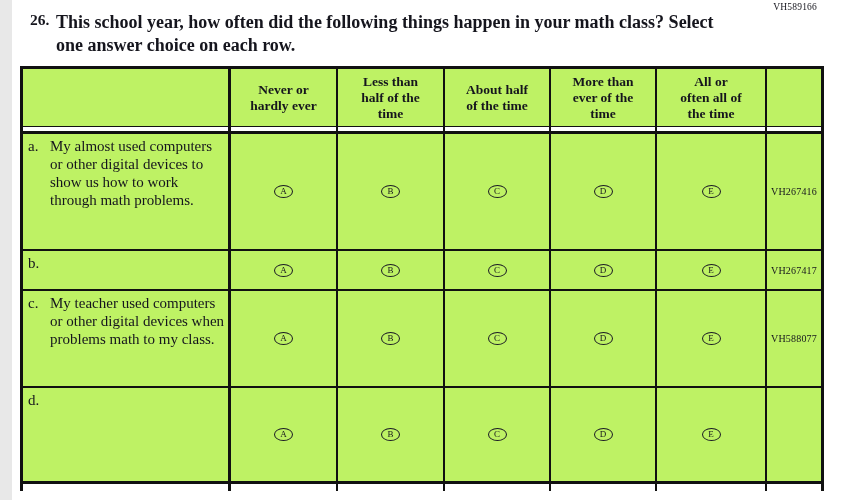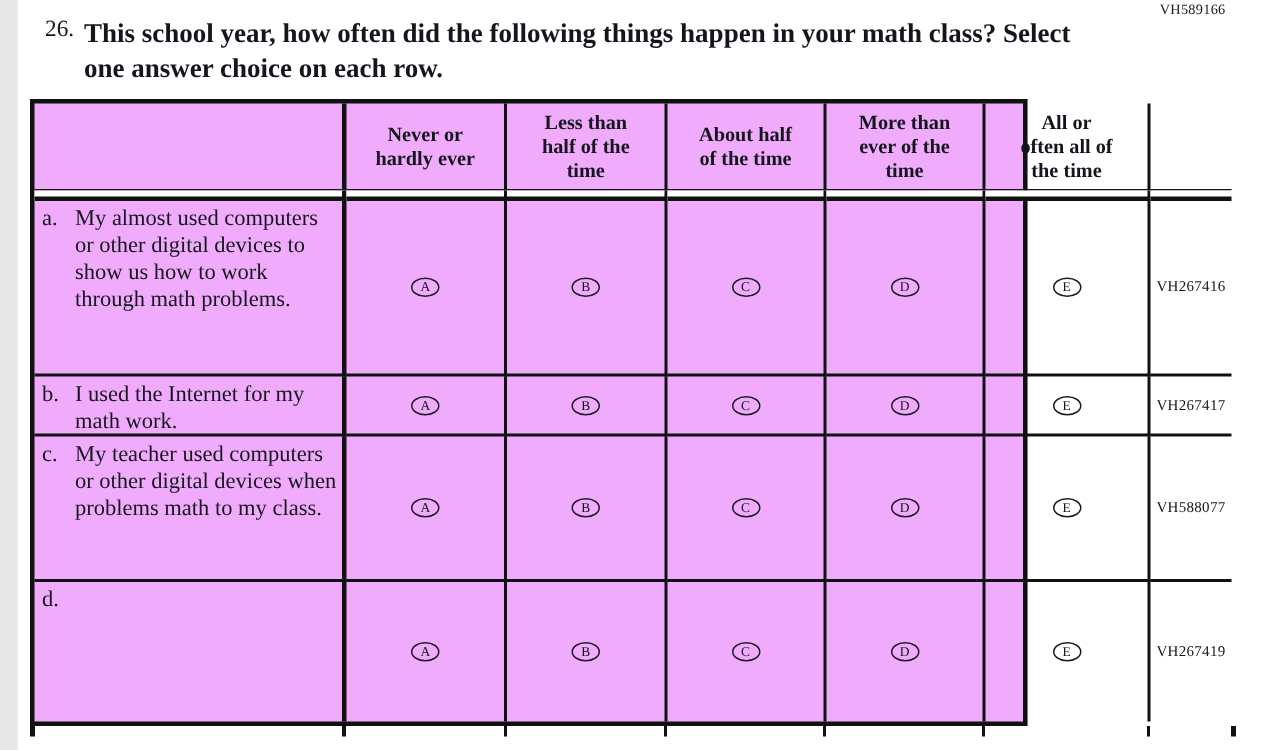--- a/index.html
+++ b/index.html
@@ -20,39 +20,39 @@
     right: 46px;
     font-size: 9.5px;
     letter-spacing: 0.2px;
   }
   .question {
     display: flex;
     margin: 11px 0 0 18px;
     width: 700px;
   }
   .qnum {
-    font-weight: normal;
+    font-weight: bold;
     font-size: 15.5px;
     width: 26px;
     flex: none;
   }
   .qtext {
     font-weight: bold;
     font-size: 18px;
     line-height: 1.25;
     white-space: pre-line;
   }
   .qtable {
     display: grid;
     grid-template-columns: 208px 107px 107px 106px 106px 110px 54px;
     grid-template-rows: 58px 7px 117px 40px 97px 93px;
     border: 3px solid #111;
     margin: 10px 0 0 8px;
-    width: 665px;
-    background: #f0abfc;
+    width: 804px;
+    background: #bef264;
   }
   .cell {
     border-right: 2px solid #111;
     border-bottom: 2px solid #111;
     overflow: hidden;
   }
   .cell.c1 { border-right-width: 3px; }
   .cell.c7 { border-right: none; font-family: Liberation Serif, serif; }
   .hdr { border-bottom: 1px solid #111; display: flex; align-items: center; justify-content: center; }
   .hdr-label {
@@ -162,21 +162,20 @@
     <div class="cell c5 bubble-cell">
       <span class="bubble">D</span>
     </div>
     <div class="cell c6 bubble-cell">
       <span class="bubble">E</span>
     </div>
     <div class="cell c7 code-cell">VH267416</div>
 
     <div class="cell c1 stem-cell">
       <span class="stem-letter">b.</span>
-      <span class="stem-text">I used the Internet for my math work.</span>
     </div>
     <div class="cell c2 bubble-cell">
       <span class="bubble">A</span>
     </div>
     <div class="cell c3 bubble-cell">
       <span class="bubble">B</span>
     </div>
     <div class="cell c4 bubble-cell">
       <span class="bubble">C</span>
     </div>
@@ -220,19 +219,18 @@
     </div>
     <div class="cell c4 rlast bubble-cell">
       <span class="bubble">C</span>
     </div>
     <div class="cell c5 rlast bubble-cell">
       <span class="bubble">D</span>
     </div>
     <div class="cell c6 rlast bubble-cell">
       <span class="bubble">E</span>
     </div>
-    <div class="cell c7 rlast code-cell">VH267419</div>
 
   </div>
 
   <div class="stubs"></div>
 
 </div>
 
 </body></html>

